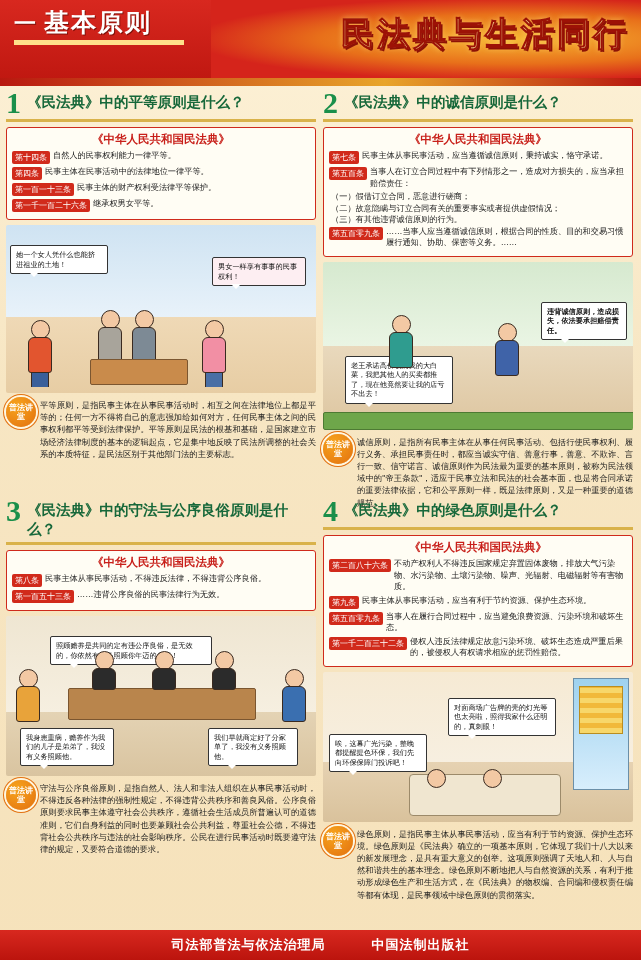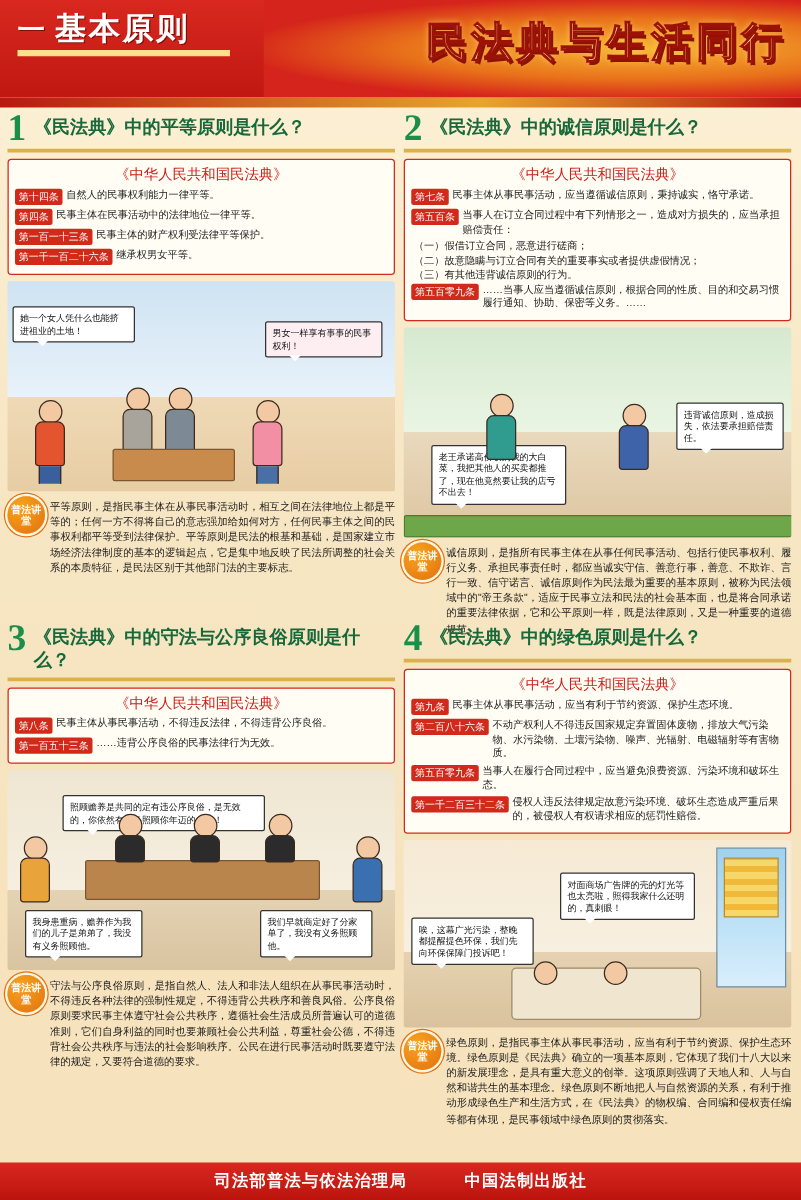--- a/index.html
+++ b/index.html
@@ -63,21 +63,21 @@
     font-size:14.5px;font-weight:bold;color:#17683a;line-height:19px;
     padding-top:3px;
   }
   .qline{height:3px;background:#d9b24a;margin:3px 0 5px 0;}
 
   .lawbox{
     border:1.5px solid #cf2a1b;border-radius:3px;background:#fffdf4;
     padding:4px 5px 5px 5px;
   }
   .lawtitle{
-    text-align:center;color:#c8201a;font-size:11.5px;font-weight:normal;
+    text-align:center;color:#c8201a;font-size:11.5px;font-weight:bold;
     font-family:"Liberation Serif","DejaVu Serif",serif;margin-bottom:3px;
   }
   .lawitem{display:flex;gap:3px;margin-bottom:2px;align-items:flex-start;}
   .lawtag{
     background:#d12a1b;color:#fff;font-size:8px;line-height:11px;
     padding:1px 3px;border-radius:2px;white-space:nowrap;flex:0 0 auto;margin-top:1px;
   }
   .lawtxt{font-size:8.2px;line-height:11.5px;color:#222;}
   .lawsub{font-size:8.2px;line-height:11.5px;color:#222;margin-left:2px;}
 
@@ -213,21 +213,21 @@
         <div class="lawsub">（一）假借订立合同，恶意进行磋商；</div>
         <div class="lawsub">（二）故意隐瞒与订立合同有关的重要事实或者提供虚假情况；</div>
         <div class="lawsub">（三）有其他违背诚信原则的行为。</div>
         <div class="lawitem">
             <span class="lawtag">第五百零九条</span>
             <span class="lawtxt">……当事人应当遵循诚信原则，根据合同的性质、目的和交易习惯履行通知、协助、保密等义务。……</span>
           </div>
       </div>
       <div class="scene s2">
         <div class="bubble" style="left:22px;bottom:26px;width:96px;">老王承诺高价收购我的大白菜，我把其他人的买卖都推了，现在他竟然要让我的店亏不出去！</div>
-        <div class="bubble" style="right:6px;top:44px;width:74px;">违背诚信原则，造成损失，依法要承担赔偿责任。</div>
+        <div class="bubble" style="right:6px;top:24px;width:74px;font-weight:bold;">违背诚信原则，造成损失，依法要承担赔偿责任。</div>
         <div class="fig" style="left:66px;bottom:62px;">
           <div class="head" style="background:#f3c9a4;"></div>
             <div class="body" style="background:#2f9c8f;"></div>
         </div>
         <div class="fig" style="left:172px;bottom:54px;">
           <div class="head" style="background:#f3c9a4;"></div>
             <div class="body" style="background:#3f63a8;"></div>
         </div>
         <div class="table" style="left:0;bottom:0;width:310px;height:16px;background:#6ea64a;border-color:#4d7a33;"></div>
       </div>
@@ -288,26 +288,26 @@
 
     <div class="cell c4">
       <div class="qrow">
         <div class="qnum">4</div>
         <div class="qtext">《民法典》中的绿色原则是什么？</div>
       </div>
       <div class="qline"></div>
       <div class="lawbox">
         <div class="lawtitle">《中华人民共和国民法典》</div>
         <div class="lawitem">
+            <span class="lawtag">第二百八十六条</span>
+            <span class="lawtxt">不动产权利人不得违反国家规定弃置固体废物，排放大气污染物、水污染物、土壤污染物、噪声、光辐射、电磁辐射等有害物质。</span>
+          </div>
+        <div class="lawitem">
             <span class="lawtag">第九条</span>
             <span class="lawtxt">民事主体从事民事活动，应当有利于节约资源、保护生态环境。</span>
-          </div>
-        <div class="lawitem">
-            <span class="lawtag">第二百八十六条</span>
-            <span class="lawtxt">不动产权利人不得违反国家规定弃置固体废物，排放大气污染物、水污染物、土壤污染物、噪声、光辐射、电磁辐射等有害物质。</span>
           </div>
         <div class="lawitem">
             <span class="lawtag">第五百零九条</span>
             <span class="lawtxt">当事人在履行合同过程中，应当避免浪费资源、污染环境和破坏生态。</span>
           </div>
         <div class="lawitem">
             <span class="lawtag">第一千二百三十二条</span>
             <span class="lawtxt">侵权人违反法律规定故意污染环境、破坏生态造成严重后果的，被侵权人有权请求相应的惩罚性赔偿。</span>
           </div>
       </div>

